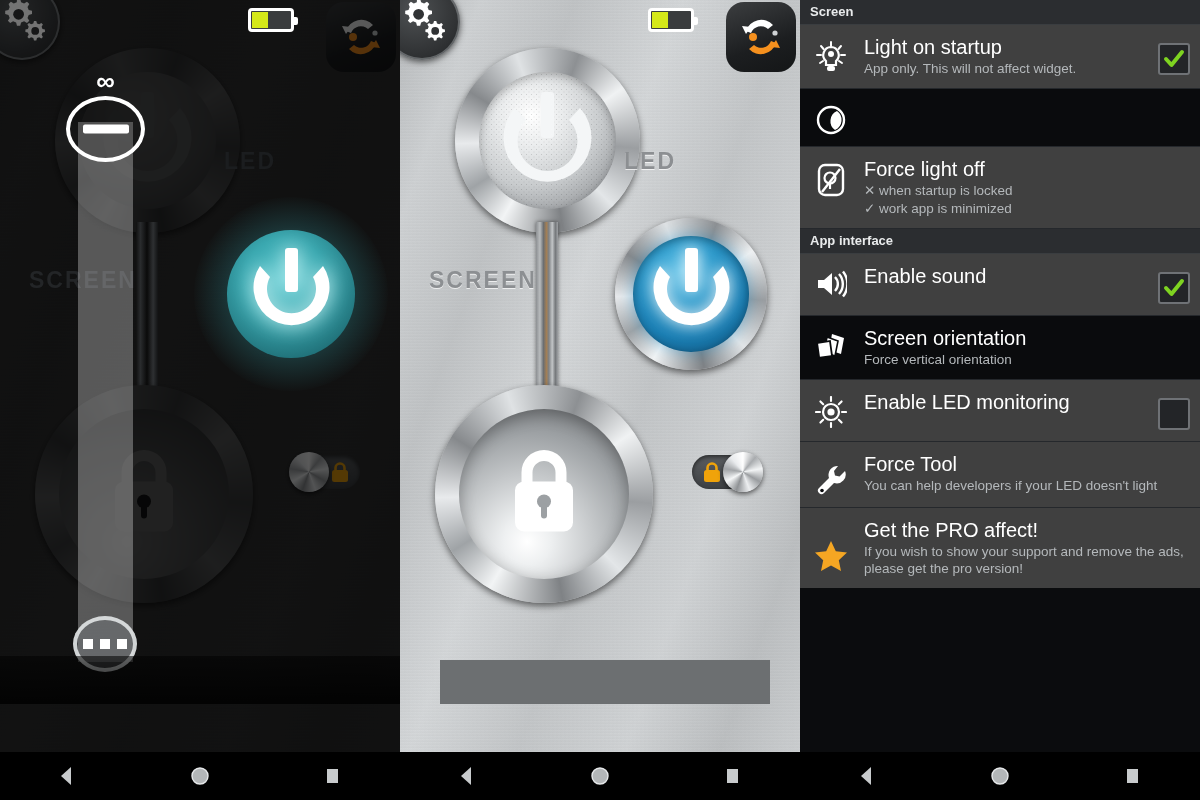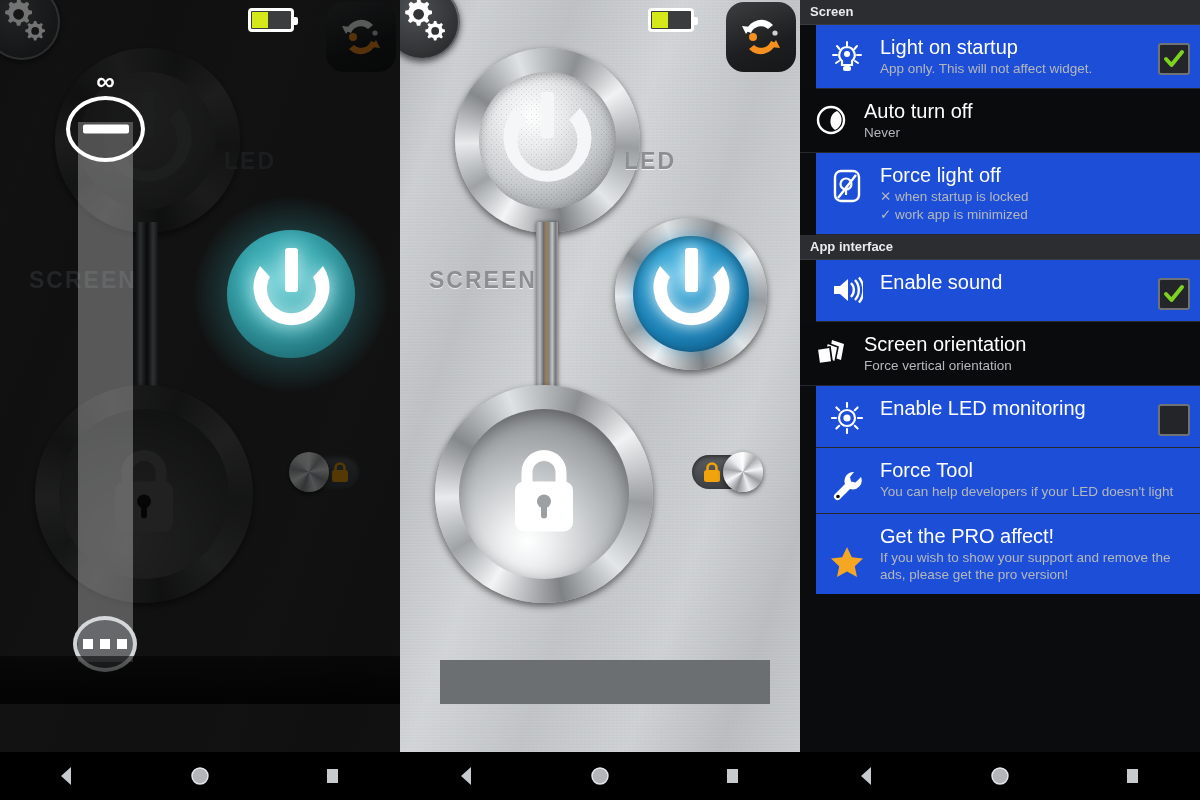--- a/index.html
+++ b/index.html
@@ -215,21 +215,21 @@
   .sec-header {
     background:#2b2d30; color:#e9ebec; font-size:13px; font-weight:bold;
     padding:4px 10px 5px 10px; border-bottom:1px solid #3a3d40;
   }
   .row {
     position:relative; display:flex; align-items:flex-start;
     padding:10px 10px 11px 10px; gap:12px;
     border-bottom:1px solid #25282c;
   }
   .row.bg-a { background:#0a0b0d; }
-  .row.bg-b { background:#1d4ed8;margin-left:16px; }
+  .row.bg-b { background:#404040; }
   .row-ico { width:42px; min-width:42px; display:flex; justify-content:center;
              align-items:center; padding-top:6px; }
   .row-body { flex:1; min-width:0; }
   .row-title { color:#ffffff; font-size:20px; line-height:24px; }
   .row-sub   { color:#b4b8bb; font-size:13.5px; line-height:17px; margin-top:1px; }
   .checkbox {
     width:32px; height:32px; min-width:32px; margin-top:8px;
     border:2px solid #6f7276; border-radius:3px; background:#232528;
     display:flex; align-items:center; justify-content:center;
   }
@@ -465,24 +465,20 @@
         </div>
       </div>
 
       <div class="row bg-a">
         <div class="row-ico">
           <svg width="30" height="30" viewBox="0 0 30 30">
             <circle cx="15" cy="15" r="13" fill="none" stroke="#fff" stroke-width="2.4"></circle>
             <path d="M21 6 a11 11 0 0 0-2 19 a11 11 0 0 0 2-19z" fill="#fff"></path>
           </svg>
         </div>
-        <div class="row-body">
-          <div class="row-title">Auto turn off</div>
-          <div class="row-sub">Never</div>
-        </div>
       </div>
 
       <div class="row bg-b">
         <div class="row-ico">
           <svg width="28" height="34" viewBox="0 0 28 34">
             <rect x="2" y="2" width="24" height="30" rx="6" fill="none" stroke="#fff" stroke-width="2.4"></rect>
             <circle cx="13" cy="15" r="5.5" fill="none" stroke="#fff" stroke-width="2.2"></circle>
             <path d="M13 20 l0 6" stroke="#fff" stroke-width="2.2"></path>
             <line x1="5" y1="29" x2="23" y2="6" stroke="#fff" stroke-width="2.4"></line>
           </svg>

